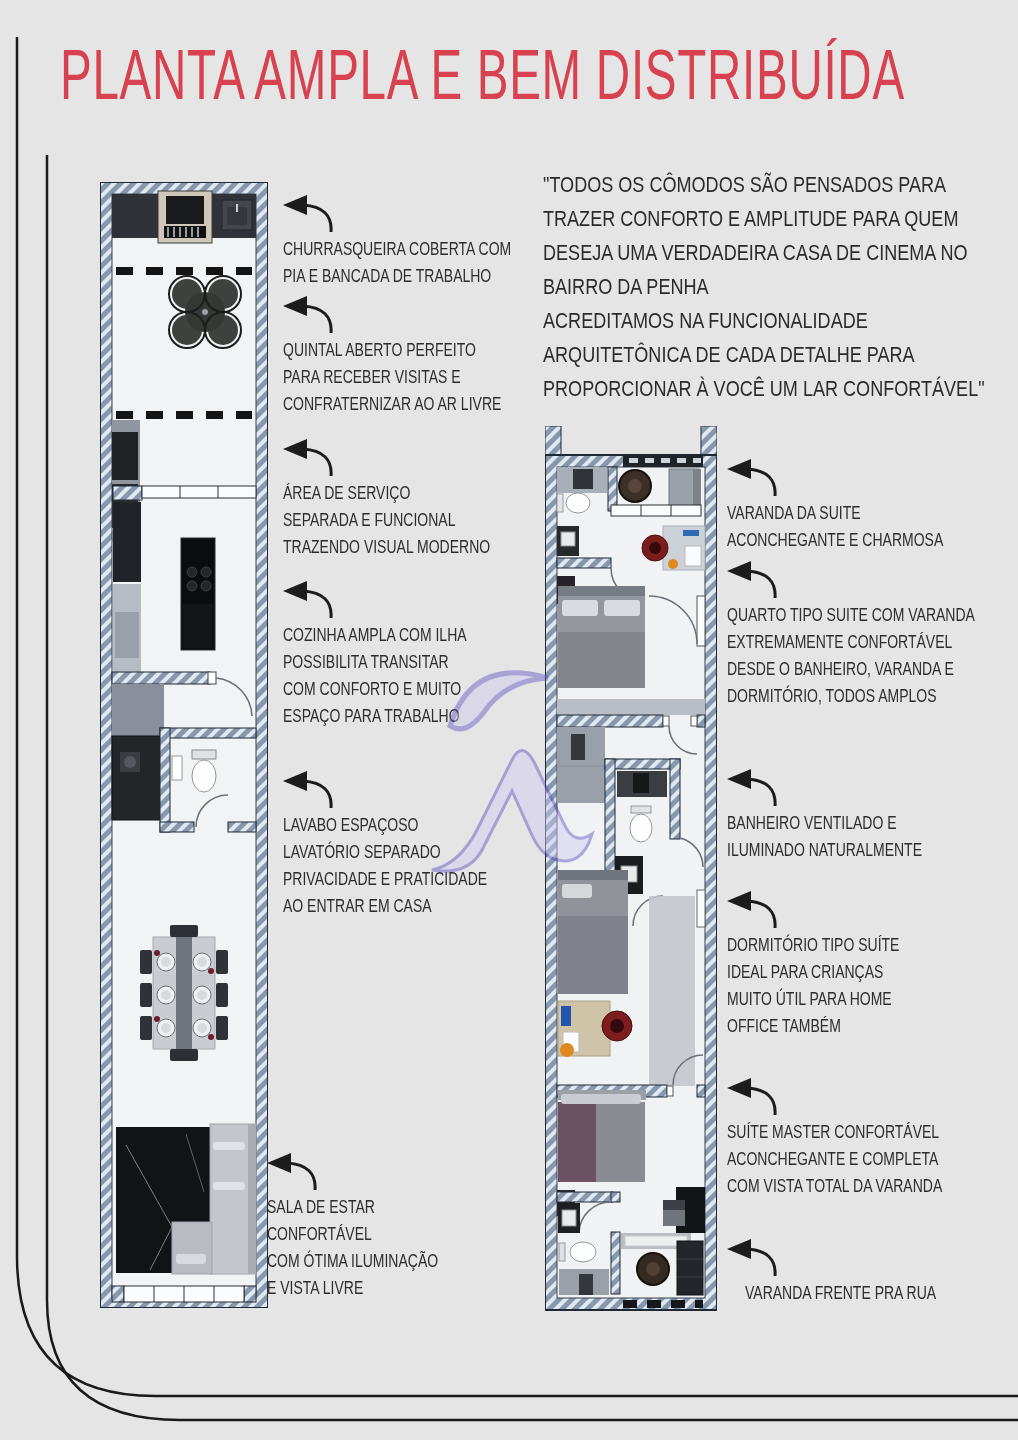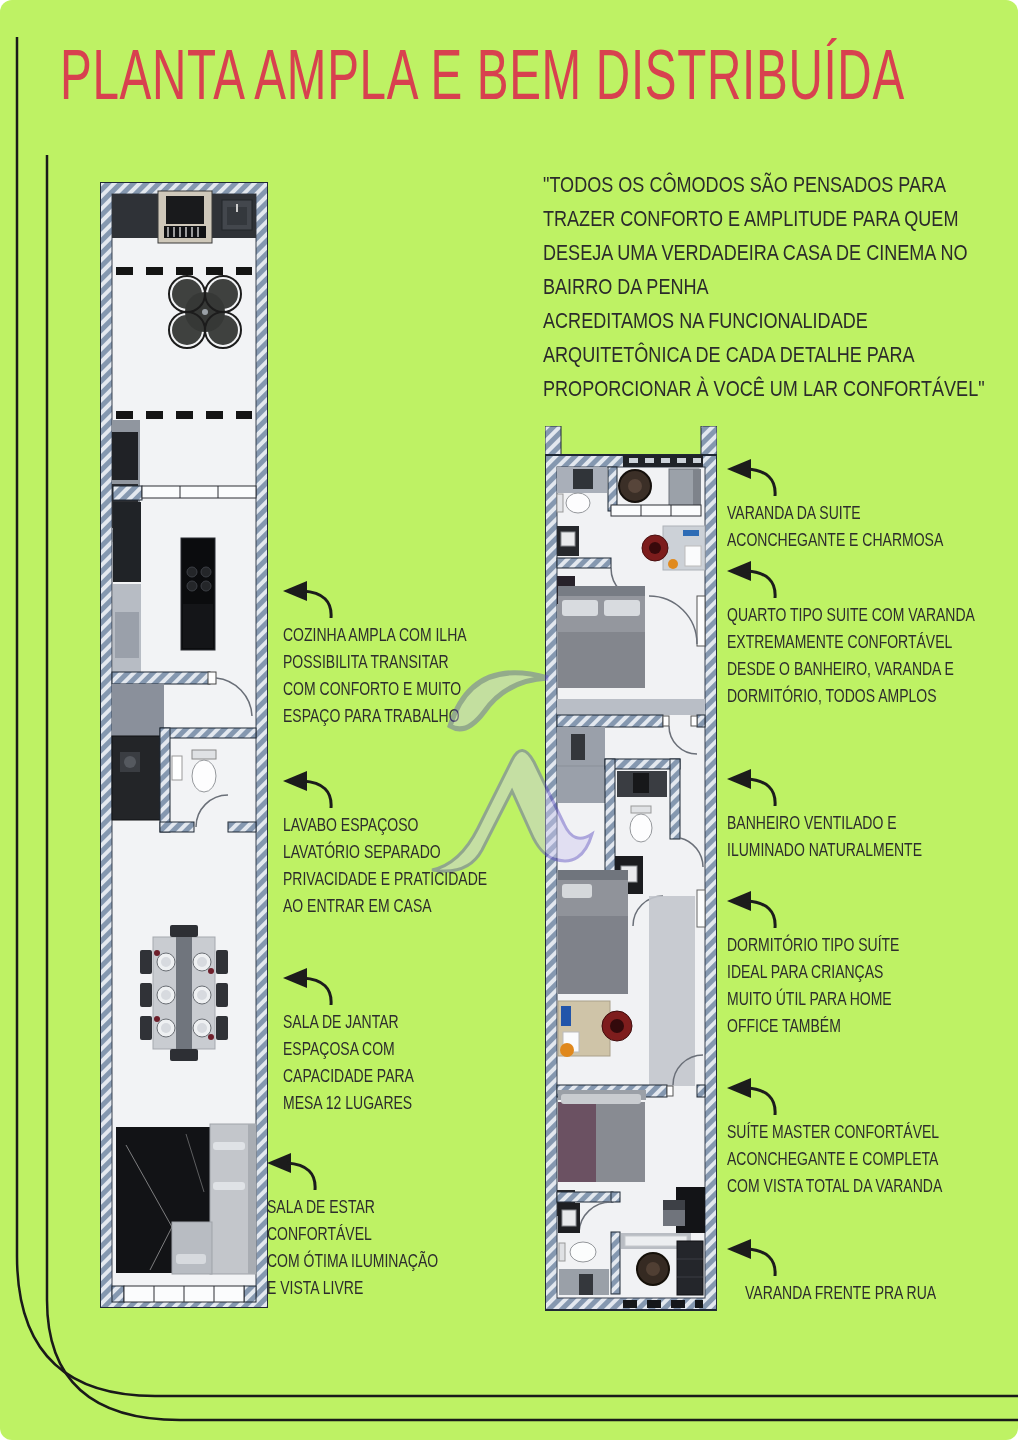--- a/index.html
+++ b/index.html
@@ -1,17 +1,17 @@
 <!DOCTYPE html>
 <html><head>
 <meta charset="utf-8">
 <style>
   html,body{margin:0;padding:0;background:#fff;}
-  .page{position:relative;width:1018px;height:1440px;background:#bef264;overflow:hidden;
-        font-family:"Liberation Sans", sans-serif;border-radius:12px;}
+  .page{position:relative;width:1018px;height:1440px;background:#e5e5e5;overflow:hidden;
+        font-family:"Liberation Sans", sans-serif;}
   .frame-svg{position:absolute;left:0;top:0;}
   .title{position:absolute;left:60px;top:40px;margin:0;color:#d8414f;
          font-size:70px;font-weight:400;letter-spacing:1px;white-space:nowrap;
          transform:scaleX(.68);transform-origin:0 0;line-height:1.0;}
   .quote{position:absolute;left:543px;top:168px;width:540px;color:#2b2b2b;
          font-size:21.5px;line-height:34px;white-space:pre-line;
          transform:scaleX(.84);transform-origin:0 0;font-weight:400;}
   .callout{position:absolute;width:300px;}
   .callout .arrow{display:block;}
   .callout-text{margin-top:2px;color:#2d2d2d;font-size:17.5px;line-height:27px;
@@ -317,22 +317,48 @@
     <g>
       <circle cx="108" cy="843" r="16" fill="#352a22" stroke="#151009" stroke-width="2"></circle>
       <circle cx="108" cy="843" r="7" fill="#503f33"></circle>
       <rect x="132" y="815" width="26" height="54" fill="#24262b" stroke="#101114"></rect>
       <line x1="132" y1="833" x2="158" y2="833" stroke="#3a3d44"></line>
       <line x1="132" y1="851" x2="158" y2="851" stroke="#3a3d44"></line>
       <line x1="78" y1="878" x2="158" y2="878" stroke="#15171a" stroke-width="8" stroke-dasharray="14 10"></line>
     </g>
   </svg>
 
-
-
+  <div class="callout" style="left:283px;top:194px">
+    <svg class="arrow" width="50" height="40" viewBox="0 0 50 40">
+      <polygon points="0,11 24,1 24,21" fill="#1c1c1c"></polygon>
+      <path d="M 20 11 Q 50 13 48 38" fill="none" stroke="#1c1c1c" stroke-width="3"></path>
+    </svg>
+    <div class="callout-text">CHURRASQUEIRA COBERTA COM
+PIA E BANCADA DE TRABALHO</div>
+  </div>
+
+  <div class="callout" style="left:283px;top:295px">
+    <svg class="arrow" width="50" height="40" viewBox="0 0 50 40">
+      <polygon points="0,11 24,1 24,21" fill="#1c1c1c"></polygon>
+      <path d="M 20 11 Q 50 13 48 38" fill="none" stroke="#1c1c1c" stroke-width="3"></path>
+    </svg>
+    <div class="callout-text">QUINTAL ABERTO PERFEITO
+PARA RECEBER VISITAS E
+CONFRATERNIZAR AO AR LIVRE</div>
+  </div>
+
+  <div class="callout" style="left:283px;top:438px">
+    <svg class="arrow" width="50" height="40" viewBox="0 0 50 40">
+      <polygon points="0,11 24,1 24,21" fill="#1c1c1c"></polygon>
+      <path d="M 20 11 Q 50 13 48 38" fill="none" stroke="#1c1c1c" stroke-width="3"></path>
+    </svg>
+    <div class="callout-text">ÁREA DE SERVIÇO
+SEPARADA E FUNCIONAL
+TRAZENDO VISUAL MODERNO</div>
+  </div>
 
   <div class="callout" style="left:283px;top:770px">
     <svg class="arrow" width="50" height="40" viewBox="0 0 50 40">
       <polygon points="0,11 24,1 24,21" fill="#1c1c1c"></polygon>
       <path d="M 20 11 Q 50 13 48 38" fill="none" stroke="#1c1c1c" stroke-width="3"></path>
     </svg>
     <div class="callout-text">LAVABO ESPAÇOSO
 LAVATÓRIO SEPARADO
 PRIVACIDADE E PRATICIDADE
 AO ENTRAR EM CASA</div>
@@ -342,30 +368,20 @@
     <svg class="arrow" width="50" height="40" viewBox="0 0 50 40">
       <polygon points="0,11 24,1 24,21" fill="#1c1c1c"></polygon>
       <path d="M 20 11 Q 50 13 48 38" fill="none" stroke="#1c1c1c" stroke-width="3"></path>
     </svg>
     <div class="callout-text">COZINHA AMPLA COM ILHA
 POSSIBILITA TRANSITAR
 COM CONFORTO E MUITO
 ESPAÇO PARA TRABALHO</div>
   </div>
 
-  <div class="callout" style="left:283px;top:967px">
-    <svg class="arrow" width="50" height="40" viewBox="0 0 50 40">
-      <polygon points="0,11 24,1 24,21" fill="#1c1c1c"></polygon>
-      <path d="M 20 11 Q 50 13 48 38" fill="none" stroke="#1c1c1c" stroke-width="3"></path>
-    </svg>
-    <div class="callout-text">SALA DE JANTAR
-ESPAÇOSA COM
-CAPACIDADE PARA
-MESA 12 LUGARES</div>
-  </div>
 
   <div class="callout" style="left:267px;top:1152px">
     <svg class="arrow" width="50" height="40" viewBox="0 0 50 40">
       <polygon points="0,11 24,1 24,21" fill="#1c1c1c"></polygon>
       <path d="M 20 11 Q 50 13 48 38" fill="none" stroke="#1c1c1c" stroke-width="3"></path>
     </svg>
     <div class="callout-text">SALA DE ESTAR
 CONFORTÁVEL
 COM ÓTIMA ILUMINAÇÃO
 E VISTA LIVRE</div>

